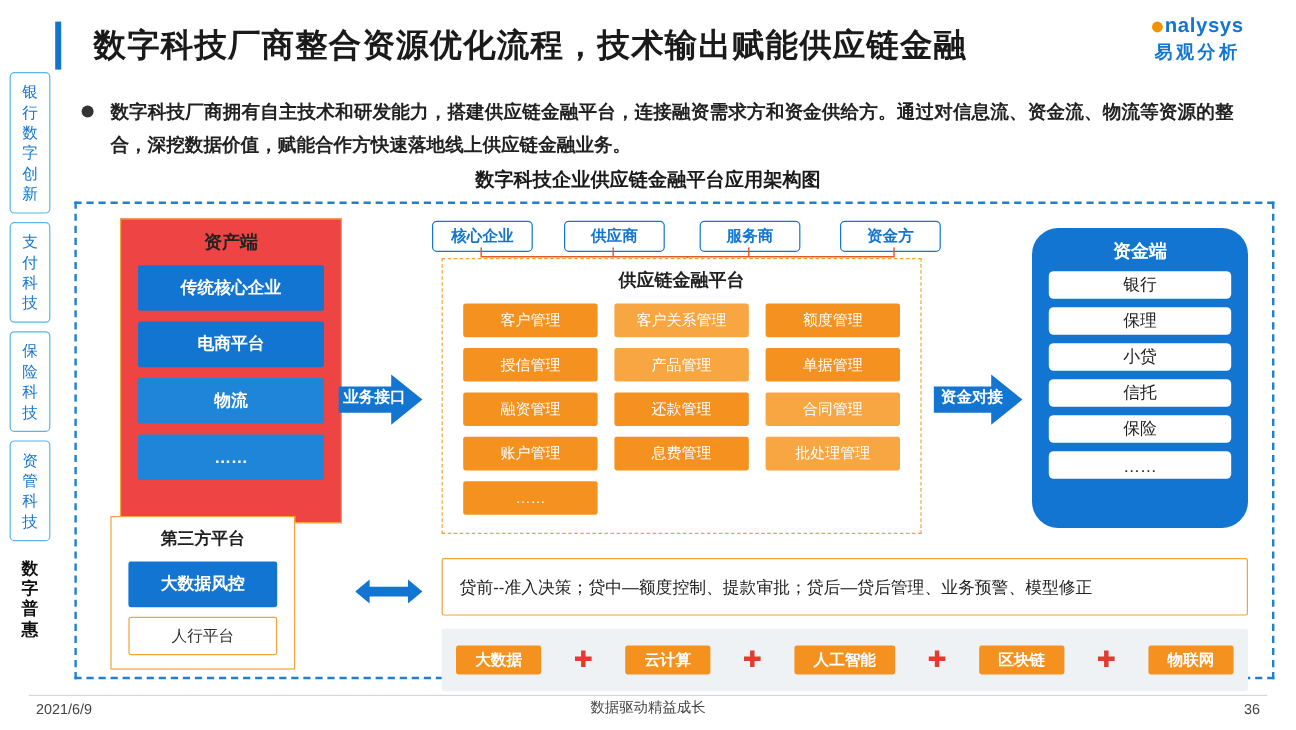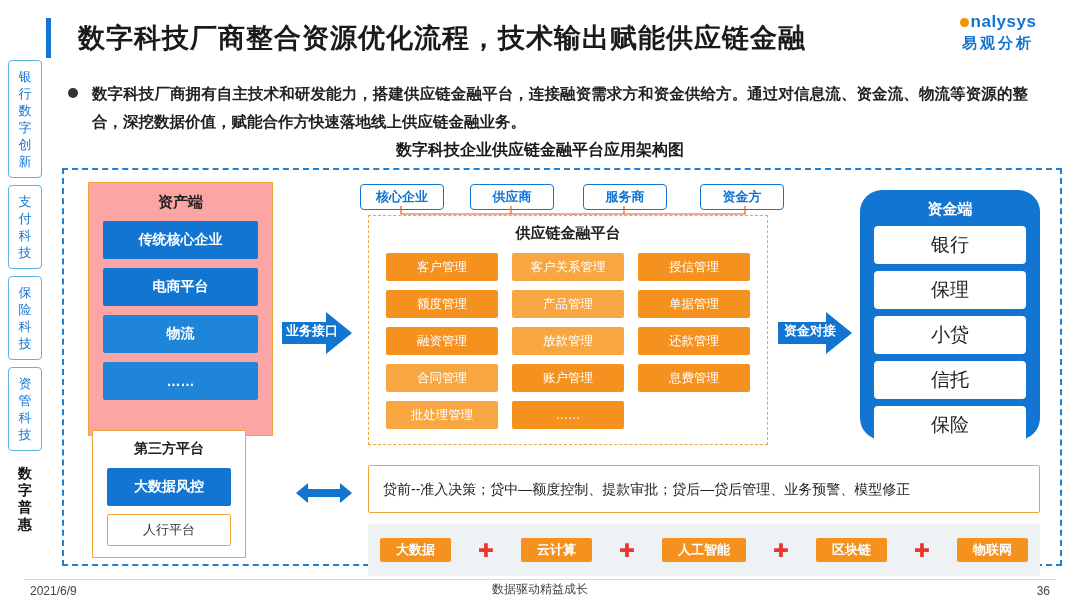--- a/index.html
+++ b/index.html
@@ -25,21 +25,21 @@
   
   .left-tabs{position:absolute;left:8px;top:60px;width:34px;}
   .ltab{width:34px;border:1px solid #5ab4e6;border-radius:4px;margin-bottom:7px;padding:7px 4px;text-align:center;font-size:13px;line-height:17px;color:#1275d1;box-sizing:border-box;}
   .ltab.strong{border:none;color:#111;font-weight:bold;font-size:14px;}
 
   
   .frame{position:absolute;left:62px;top:168px;width:1000px;height:398px;border:2px dashed #1f7fd1;box-sizing:border-box;}
 
   
   .panel{position:absolute;box-sizing:border-box;}
-  .asset-box{left:88px;top:182px;width:185px;height:254px;border:1px solid #f0a43a;background:#fca5a5;}
+  .asset-box{left:100px;top:182px;width:185px;height:254px;border:1px solid #f0a43a;background:#ef4444;}
   .asset-title{text-align:center;font-size:15px;font-weight:bold;color:#222;margin-top:10px;}
   .blue-item{margin:9px 14px 0 14px;height:38px;background:#1275d1;color:#fff;display:flex;align-items:center;justify-content:center;font-size:14px;font-weight:bold;border-radius:2px;text-align:right;}
   .blue-item.light{background:#1f85d8;}
 
   .third-box{left:92px;top:430px;width:154px;height:128px;border:1px solid #f0a43a;background:#fff;}
   .third-title{text-align:center;font-size:14px;font-weight:bold;margin-top:9px;}
   .white-item{margin:8px 14px 0 14px;height:30px;border:1px solid #f0a43a;background:#fff;display:flex;align-items:center;justify-content:center;font-size:13px;color:#333;border-radius:2px;}
 
   
   .chip{position:absolute;height:24px;border:1.5px solid #1275d1;border-radius:4px;background:#fff;display:flex;align-items:center;justify-content:center;font-size:13px;font-weight:bold;color:#1275d1;}
@@ -47,21 +47,21 @@
   
   .plat-box{left:368px;top:215px;width:400px;height:230px;border:1px dashed #f0a43a;background:#fff;}
   .plat-title{text-align:center;font-size:15px;font-weight:bold;color:#222;margin-top:8px;}
   .grid{display:grid;grid-template-columns:repeat(3,112px);gap:9px 14px;justify-content:center;margin-top:10px;}
   .cell{height:28px;background:#f5911e;color:#fff;display:flex;align-items:center;justify-content:center;font-size:12.5px;border-radius:2px;}
   .cell.pale{background:#f7a641;}
 
   
   .fund-box{left:860px;top:190px;width:180px;height:250px;background:#1275d1;border-radius:22px;}
   .fund-title{text-align:center;color:#fff;font-size:15px;font-weight:bold;margin-top:10px;}
-  .fund-item{margin:7px 14px 0 14px;height:38px;background:#fff;border-radius:4px;display:flex;align-items:center;justify-content:center;font-size:19px;color:#222;}
+  .fund-item{margin:7px 14px 0 14px;height:23px;background:#fff;border-radius:4px;display:flex;align-items:center;justify-content:center;font-size:14px;color:#222;}
 
   
   .arrow-label{position:absolute;font-size:13px;font-weight:bold;color:#1a1a1a;}
   .big-arrow{position:absolute;}
 
   
   .flow-note{left:368px;top:465px;width:672px;height:48px;border:1px solid #f0a43a;background:#fff;border-radius:2px;display:flex;align-items:center;}
   .flow-note p{margin:0 14px;font-size:14px;line-height:22px;color:#222;}
 
   .tech-strip{left:368px;top:524px;width:672px;height:52px;background:#eef2f5;border-radius:2px;display:flex;align-items:center;justify-content:space-between;padding:0 12px;}
@@ -137,26 +137,25 @@
   <path d="M269,0 L269,8" stroke="#e05a2b" stroke-width="1.2" fill="none"></path>
   <path d="M218,8 L218,12" stroke="#e05a2b" stroke-width="1.2" fill="none"></path>
   <polygon points="213,11 223,11 218,18" fill="#e05a2b"></polygon>
 </svg>
 
 <div class="panel plat-box">
   <div class="plat-title">供应链金融平台</div>
   <div class="grid">
     <div class="cell">客户管理</div>
     <div class="cell pale">客户关系管理</div>
+    <div class="cell">额度管理</div>
     <div class="cell">授信管理</div>
-    <div class="cell">额度管理</div>
     <div class="cell pale">产品管理</div>
     <div class="cell">单据管理</div>
     <div class="cell">融资管理</div>
-    <div class="cell pale">放款管理</div>
     <div class="cell">还款管理</div>
     <div class="cell pale">合同管理</div>
     <div class="cell">账户管理</div>
     <div class="cell">息费管理</div>
     <div class="cell pale">批处理管理</div>
     <div class="cell">……</div>
   </div>
 </div>
 
 <div class="panel fund-box">

